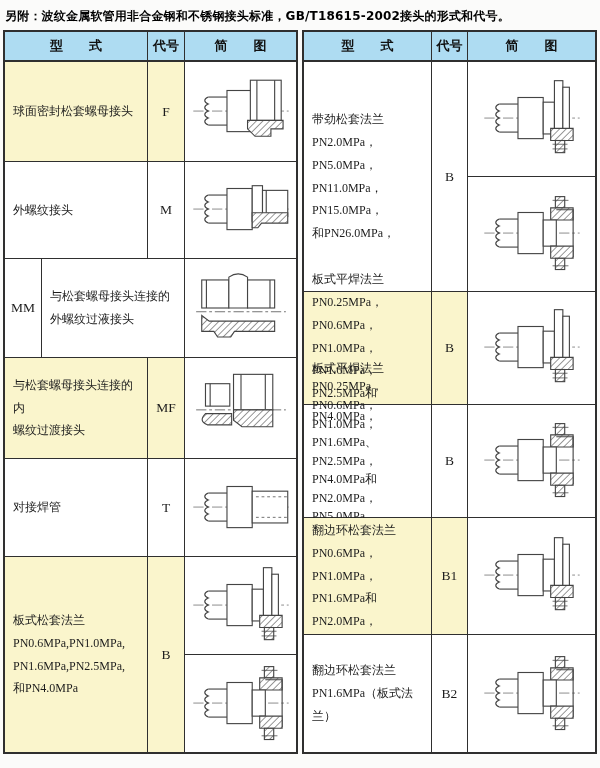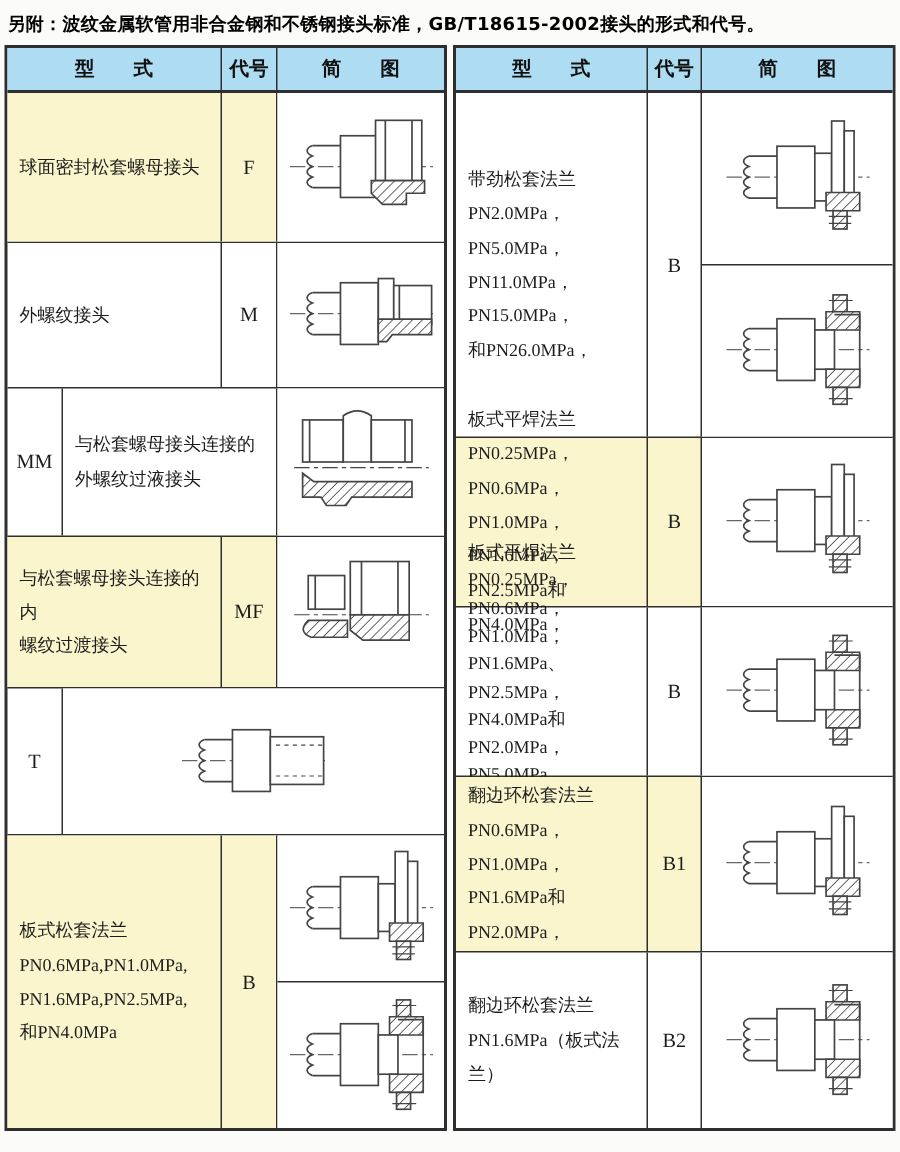--- a/index.html
+++ b/index.html
@@ -195,20 +195,21 @@
 螺纹过渡接头</div>
         <div class="cell c-code code-cell hl">MF</div>
         <div class="cell c-diag diag-cell">
           <svg class="dsvg" viewBox="0 0 112 92">
               <use href="#sym-mf"></use>
             </svg>
         </div>
       </div>
 
       <div class="row" style="height:98px">
+        <div class="cell c-type type-cell">对接焊管</div>
         <div class="cell c-code code-cell">T</div>
         <div class="cell c-diag diag-cell">
           <svg class="dsvg" viewBox="0 0 112 92">
               <use href="#sym-cline"></use>
               <use href="#sym-hose"></use>
               <use href="#sym-t"></use>
             </svg>
         </div>
       </div>
 

